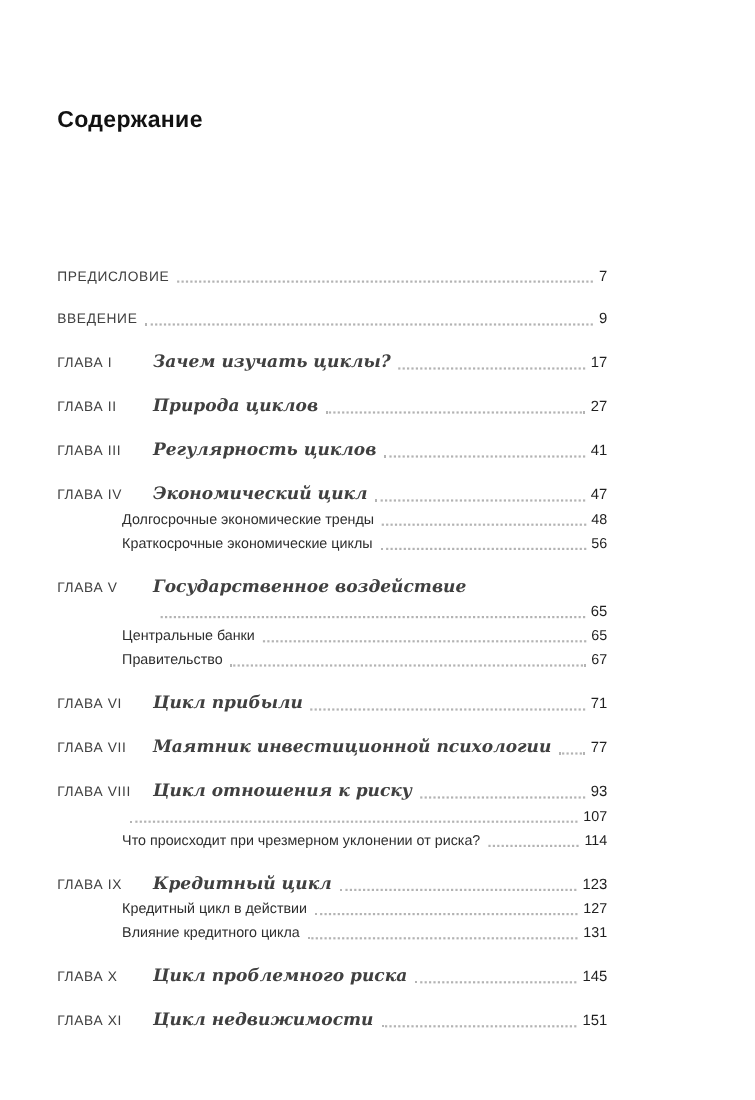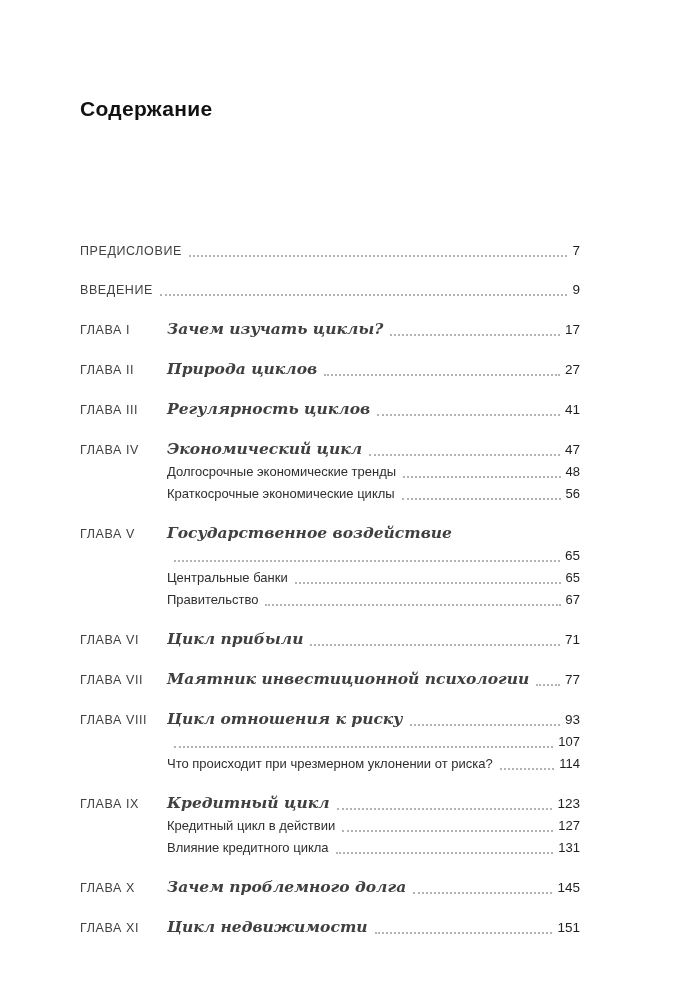--- a/index.html
+++ b/index.html
@@ -5,21 +5,21 @@
   html, body { margin: 0; padding: 0; }
   body {
     width: 686px;
     height: 1000px;
     background: #ffffff;
     font-family: "Liberation Sans", sans-serif;
     color: #1a1a1a;
     overflow: hidden;
   }
   .page {
-    padding: 96px 76px 0 80px;
+    padding: 96px 76px 0 52px;
     box-sizing: border-box;
   }
   .doc-title {
     font-size: 21px;
     font-weight: 700;
     letter-spacing: 0.3px;
     line-height: 26px;
     margin: 0 0 118px 0;
     color: #111;
   }
@@ -40,21 +40,21 @@
   .chap { flex: 0 0 87px; }
   .spacer { flex: 0 0 87px; }
   .title {
     font-family: "DejaVu Serif", serif;
     font-style: italic;
     font-weight: 700;
     font-size: 15.5px;
     white-space: nowrap;
     color: #404040;
   }
-  .subrow { margin-left: 87px; }
+  .subrow { margin-left: 59px; }
   .sub-text {
     font-size: 13px;
     color: #2e2e2e;
     white-space: nowrap;
   }
   .dots {
     flex: 1 1 12px;
     min-width: 12px;
     border-bottom: 2px dotted #b3b3b3;
     align-self: flex-end;
@@ -210,21 +210,21 @@
       <div class="row subrow">
         <span class="sub-text">Влияние кредитного цикла</span>
         <span class="dots"></span>
         <span class="pg sub-pg">131</span>
       </div>
     </div>
 
     <div class="entry">
       <div class="row">
         <span class="lbl chap">ГЛАВА X</span>
-        <span class="title">Зачем проблемного долга</span>
+        <span class="title">Цикл проблемного риска</span>
         <span class="dots"></span>
         <span class="pg">145</span>
       </div>
     </div>
 
     <div class="entry">
       <div class="row">
         <span class="lbl chap">ГЛАВА XI</span>
         <span class="title">Цикл недвижимости</span>
         <span class="dots"></span>

